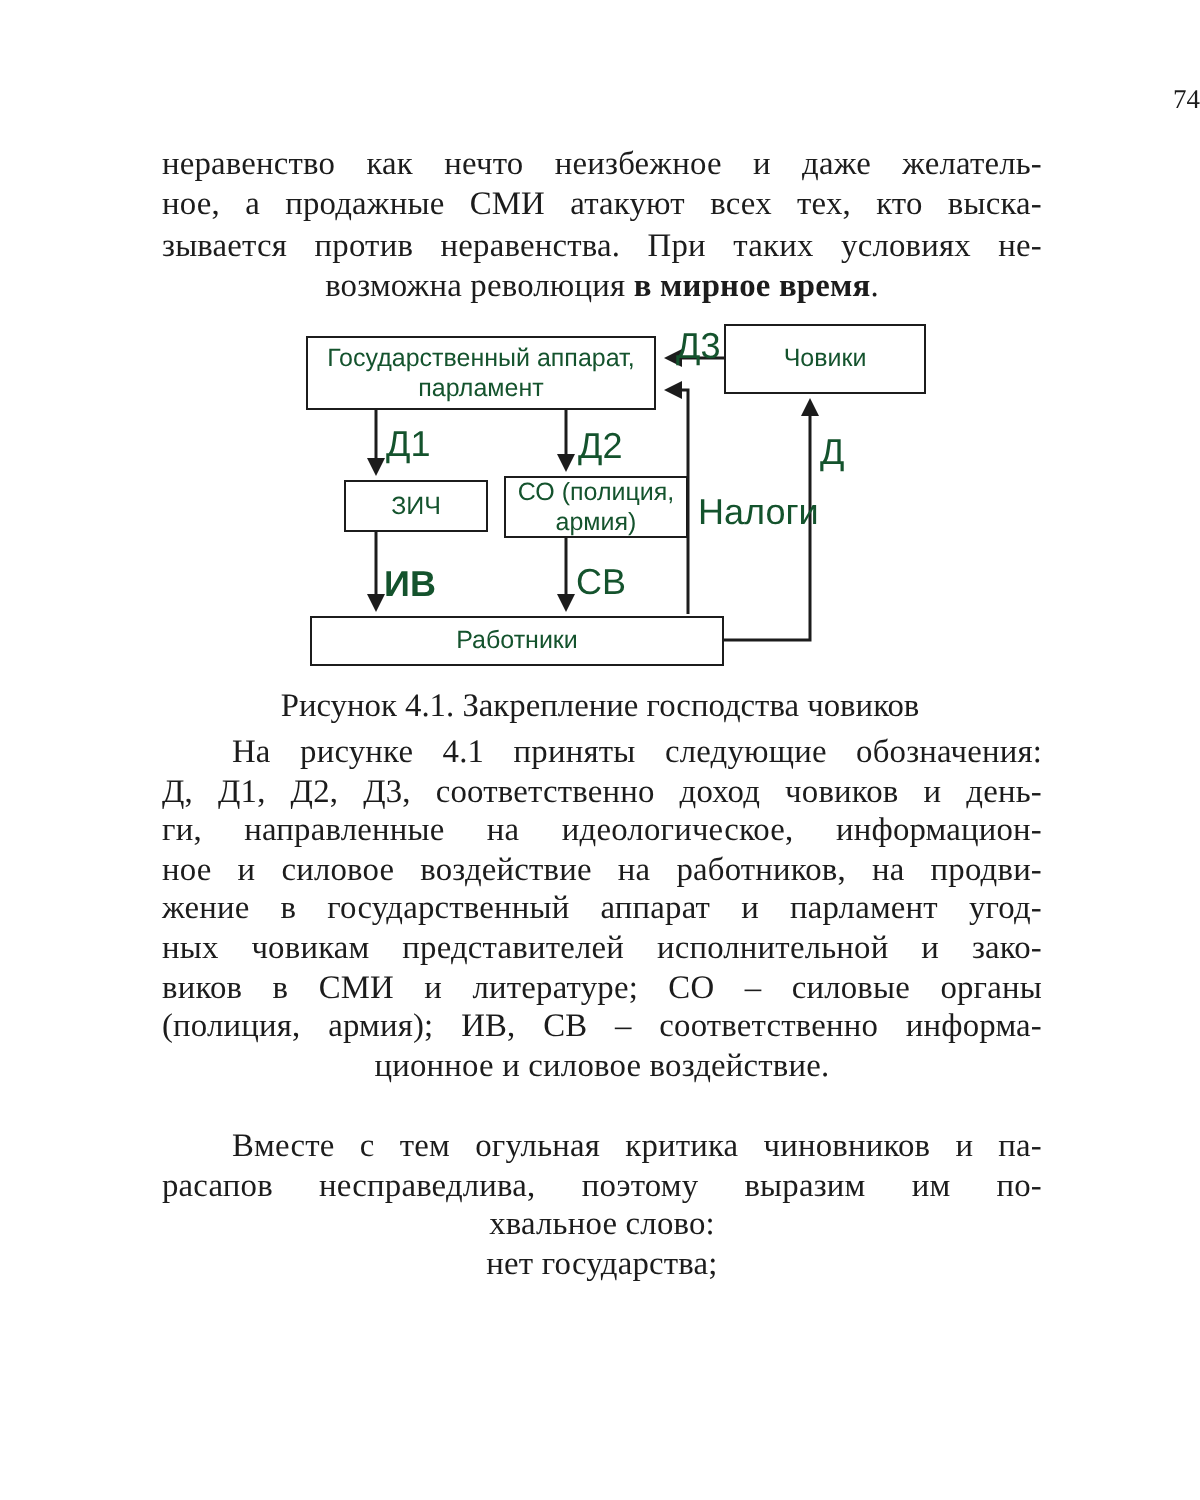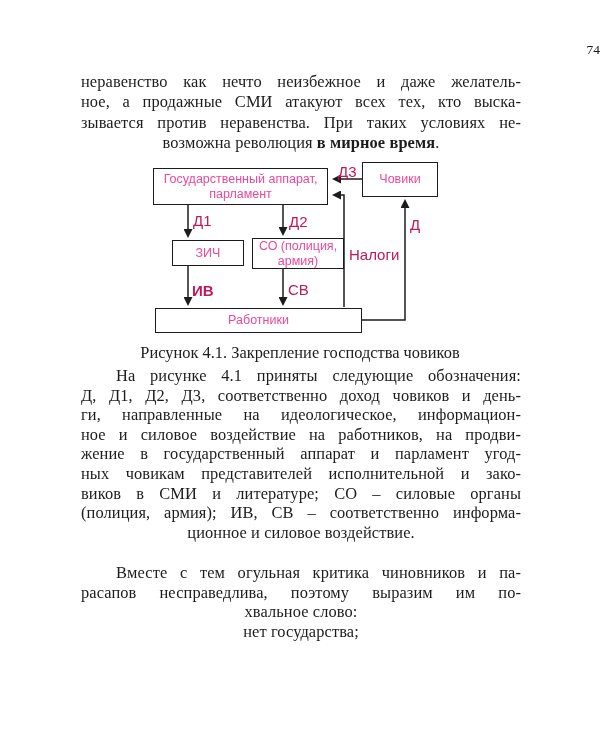--- a/index.html
+++ b/index.html
@@ -40,33 +40,33 @@
   #diagram svg{position:absolute;top:0;left:0;}
   .dbox{
     position:absolute;
     border:1.6px solid #1c1c1c;
     background:#ffffff;
     box-sizing:border-box;
     display:flex;flex-direction:column;
     align-items:center;justify-content:center;
     font-family:"Liberation Sans", sans-serif;
     font-size:12.5px;line-height:15px;
-    color:#ec4899;
+    color:#14532d;
     text-align:right;
     white-space:nowrap;
   }
   #box-gov{left:153px;top:168px;width:175px;height:37px;}
-  #box-choviki{left:362px;top:162px;width:76px;height:35px;}
+  #box-choviki{left:362px;top:162px;width:101px;height:35px;}
   #box-zich{left:172px;top:240px;width:72px;height:26px;}
   #box-so{left:240px;top:238px;width:92px;height:31px;margin-left:12px;}
   #box-workers{left:155px;top:308px;width:207px;height:25px;}
   .dlabel{
     position:absolute;
     font-family:"Liberation Sans", sans-serif;
-    font-size:15px;color:#be185d;
+    font-size:18px;color:#14532d;
     white-space:nowrap;
   }
   #lbl-d3{left:338px;top:163px;}
   #lbl-d1{left:193px;top:212px;}
   #lbl-d2{left:289px;top:213px;}
   #lbl-d{left:410px;top:216px;}
   #lbl-iv{left:192px;top:282px;font-weight:bold;}
   #lbl-sv{left:288px;top:281px;}
   #lbl-taxes{left:349px;top:246px;}
 </style>

